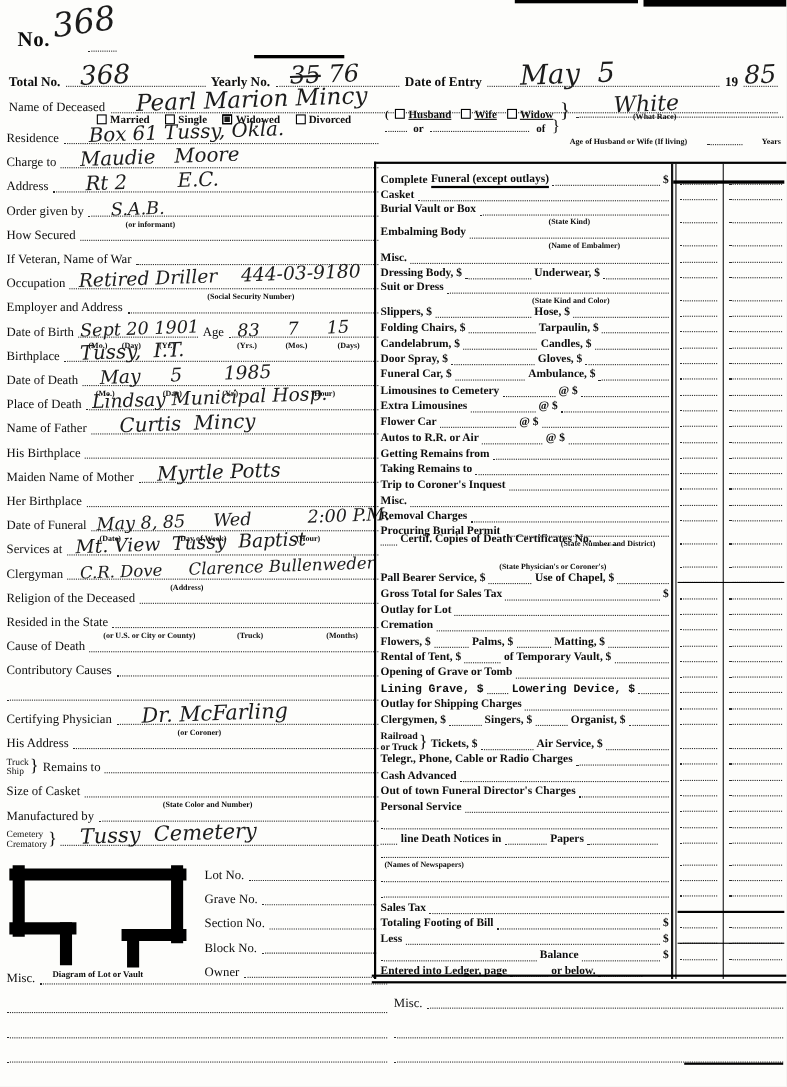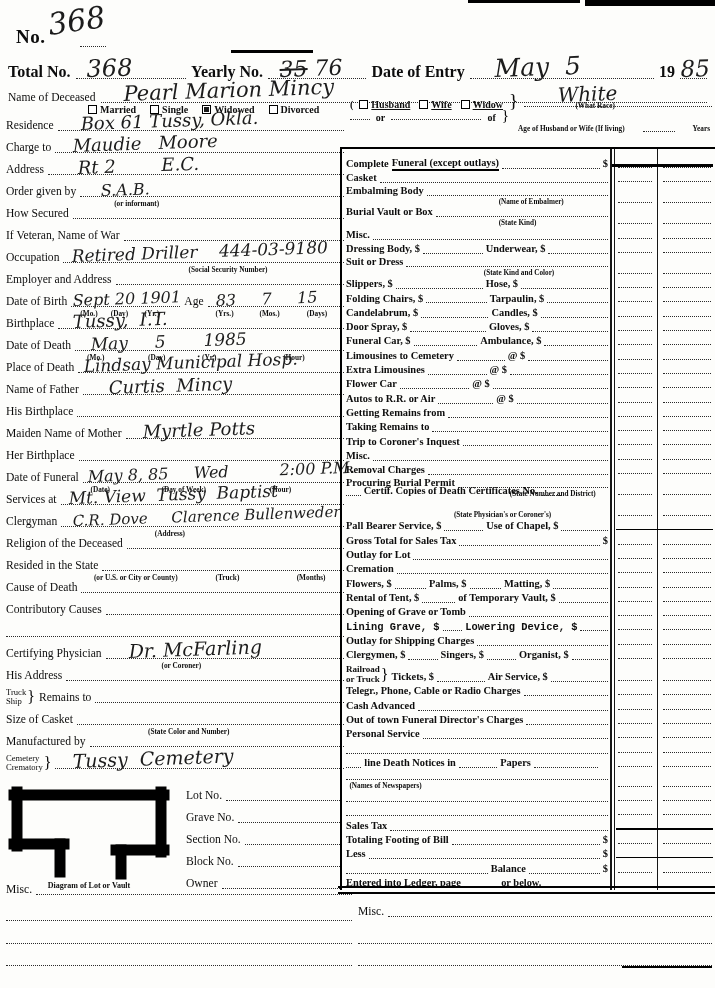--- a/index.html
+++ b/index.html
@@ -5,21 +5,21 @@
   html,body{margin:0;padding:0;}
   body{background:#d9d9d6;font-family:"Liberation Serif",serif;}
   #page{position:relative;width:715px;height:988px;background:#fdfdfb;color:#0d0d0d;overflow:hidden;margin:0 auto;}
   .bar{position:absolute;background:#000;}
   
   #hdr-no{position:absolute;left:16px;top:26px;font-size:19px;font-weight:700;letter-spacing:0.5px;}
   #hand-no{position:absolute;left:48px;top:6px;}
   #title{position:absolute;top:13px;left:0;right:0;text-align:center;font-size:27px;font-weight:700;letter-spacing:0.5px;}
   #title-underline{position:absolute;top:50px;left:231px;width:82px;height:2.5px;background:#000;}
   .hrow{position:absolute;display:flex;align-items:flex-end;gap:5px;}
-  .hlbl{white-space:nowrap;font-size:16px;font-weight:700;line-height:1;padding-bottom:2px;}
+  .hlbl{white-space:nowrap;font-size:12px;font-weight:700;line-height:1;padding-bottom:2px;}
   
   .lrow{position:relative;display:flex;align-items:flex-end;height:22px;gap:4px;font-size:11.6px;}
   .flbl{white-space:nowrap;line-height:1;padding-bottom:2px;}
   .fl{position:relative;flex-grow:1;height:0;border-bottom:1.7px dotted #2a2a2a;margin-bottom:3px;min-width:8px;}
   .sublab{position:absolute;bottom:-7px;font-size:7.3px;font-weight:600;white-space:nowrap;line-height:1;}
   .hand{position:absolute;left:8%;bottom:-3px;font-family:"DejaVu Serif",serif;font-style:italic;color:#1c1c1c;font-size:16px;white-space:pre;line-height:1;transform:rotate(-2deg);transform-origin:left bottom;pointer-events:none;}
   .handA{font-family:"DejaVu Serif",serif;font-style:italic;color:#1c1c1c;white-space:pre;line-height:1;display:inline-block;}
   .strike{text-decoration:line-through;text-decoration-thickness:2px;}
   .cb{display:inline-block;width:7px;height:7px;border:1.2px solid #000;margin-right:3px;vertical-align:-1px;background:#fff;}
   .cbx{background:#1a1a1a;box-shadow:inset 0 0 0 1px #fff;}
@@ -383,33 +383,33 @@
         <div class="crow" style="height: 14.3px;">
           <div class="clab">
             <span class="ctxt">Casket</span>
             <span class="cdots" style="flex-grow: 1;"></span>
           </div>
           <span class="a1"></span>
           <span class="a2"></span>
         </div>
         <div class="crow" style="height: 21px;">
           <div class="clab" style="bottom: 8px;">
-            <span class="ctxt">Embalming Body</span>
-            <span class="cdots" style="flex-grow: 1;"></span>
-          </div>
-          <span class="csub" style="left: 42%;">(Name of Embalmer)</span>
+            <span class="ctxt">Burial Vault or Box</span>
+            <span class="cdots" style="flex-grow: 1;"></span>
+          </div>
+          <span class="csub" style="left: 42%;">(State Kind)</span>
           <span class="a1"></span>
           <span class="a2"></span>
         </div>
         <div class="crow" style="height: 21px;">
           <div class="clab" style="bottom: 8px;">
-            <span class="ctxt">Burial Vault or Box</span>
-            <span class="cdots" style="flex-grow: 1;"></span>
-          </div>
-          <span class="csub" style="left: 42%;">(State Kind)</span>
+            <span class="ctxt">Embalming Body</span>
+            <span class="cdots" style="flex-grow: 1;"></span>
+          </div>
+          <span class="csub" style="left: 42%;">(Name of Embalmer)</span>
           <span class="a1"></span>
           <span class="a2"></span>
         </div>
         <div class="crow" style="height: 14.3px;">
           <div class="clab">
             <span class="ctxt">Misc.</span>
             <span class="cdots" style="flex-grow: 1;"></span>
           </div>
           <span class="a1"></span>
           <span class="a2"></span>

